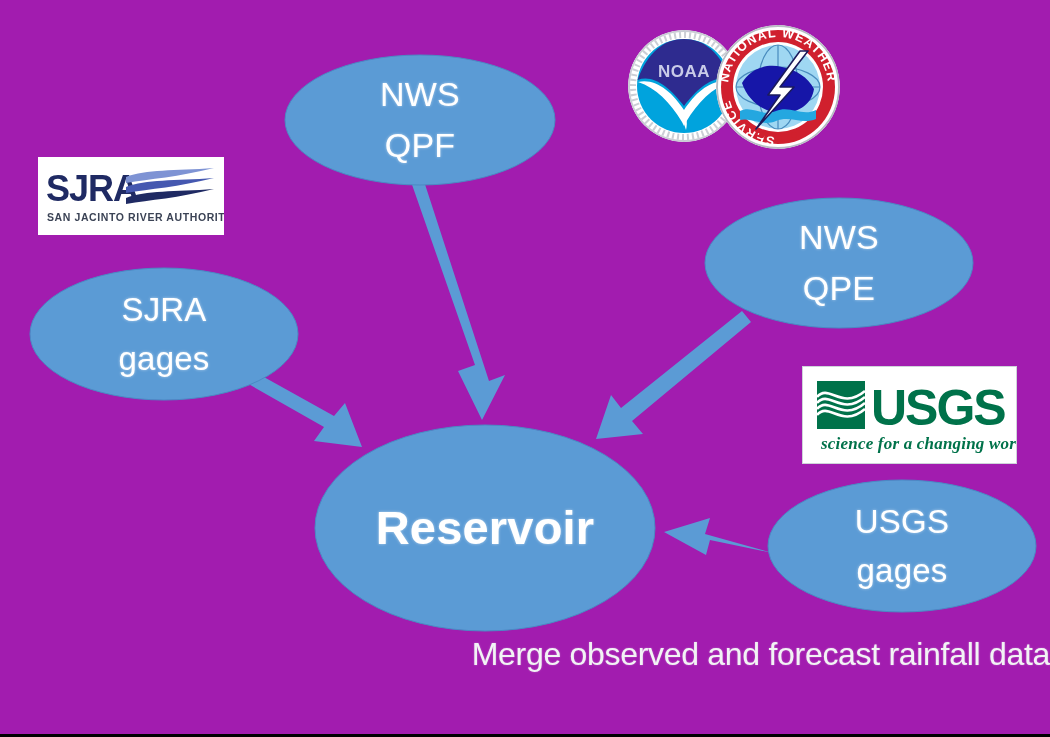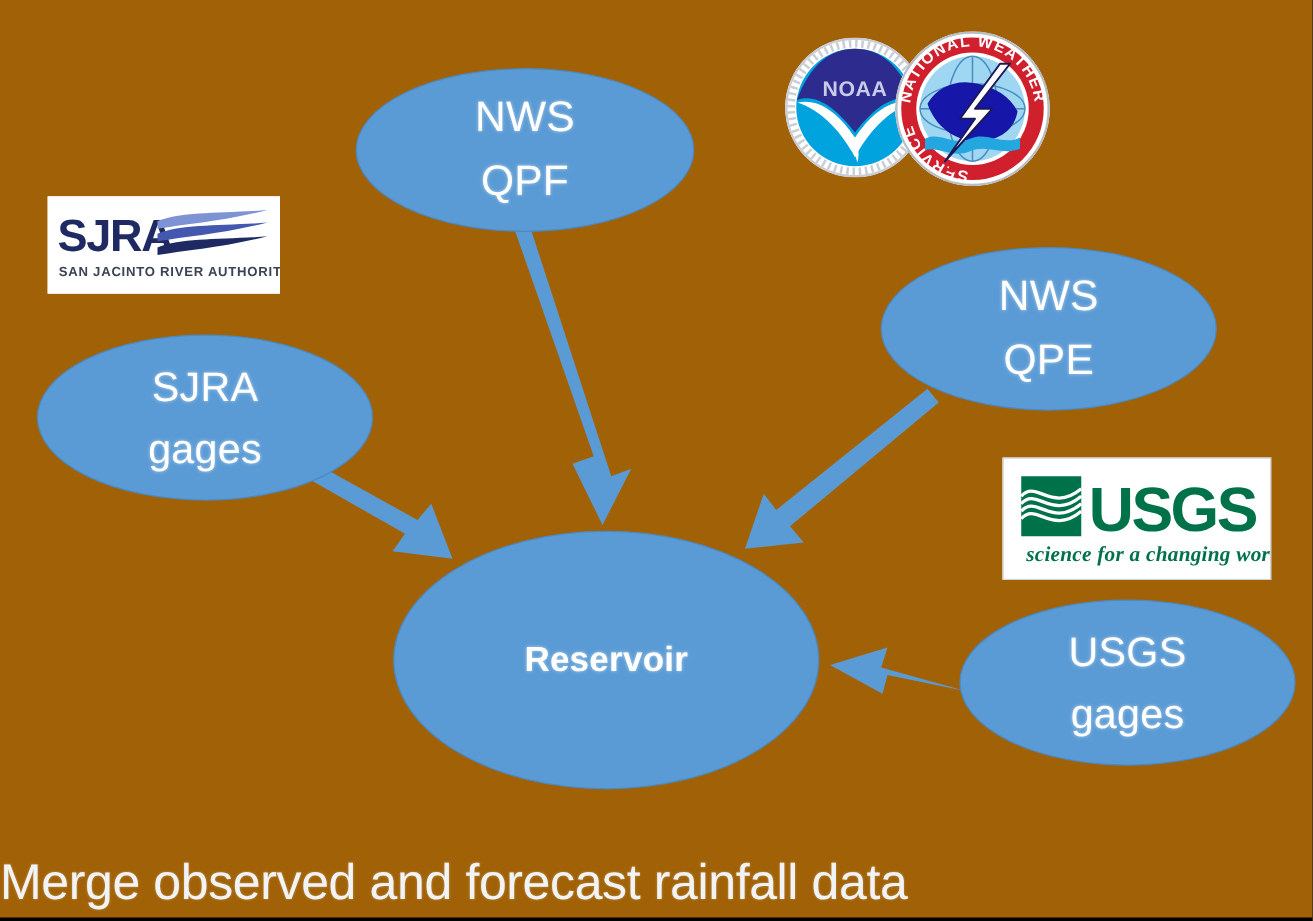--- a/index.html
+++ b/index.html
@@ -8,21 +8,21 @@
     padding: 0;
     background: #1b2029;
   }
   body {
     font-family: "Liberation Sans", sans-serif;
   }
   #stage {
     position: relative;
     width: 1050px;
     height: 737px;
-    background: #a16207;
+    background: #a21caf;
     overflow: hidden;
     border-bottom: 3px solid #000000;
     box-sizing: border-box;
   }
   
   #diagram-svg {
     position: absolute;
     left: 0;
     top: 0;
     width: 1050px;
@@ -51,36 +51,35 @@
     pointer-events: none;
   }
   .node-label .line { display: block; white-space: nowrap; }
 
   #label-nws-qpf   { left: 285px; top: 55px;  width: 270px; height: 130px; font-size: 34px; line-height: 1.5; }
   #label-nws-qpe   { left: 705px; top: 198px; width: 268px; height: 130px; font-size: 34px; line-height: 1.5; }
   #label-sjra-gages{ left: 30px;  top: 268px; width: 268px; height: 132px; font-size: 33px; line-height: 1.5; }
   #label-usgs-gages{ left: 768px; top: 480px; width: 268px; height: 132px; font-size: 33px; line-height: 1.5; }
   #label-rft {
     left: 315px; top: 425px; width: 340px; height: 206px;
-    font-size: 28px; font-weight: bold; line-height: 1.47;
+    font-size: 47px; font-weight: bold; line-height: 1.47;
   }
 
   
   #caption {
     position: absolute;
     left: 0;
     top: 636px;
     width: 1050px;
-    text-align: left;
+    text-align: right;
     color: #f2f3f5;
-    font-size: 40px;
+    font-size: 32px;
     font-family: "Liberation Sans", sans-serif;
     letter-spacing: -0.3px;
     text-shadow: 0 0 2px rgba(255,255,255,0.35);
-    margin-top: 48px;
   }
 
   
   .logo-box {
     position: absolute;
     background: #ffffff;
     box-sizing: border-box;
     overflow: hidden;
   }
   #logo-sjra { left: 38px;  top: 157px; width: 186px; height: 78px; }

